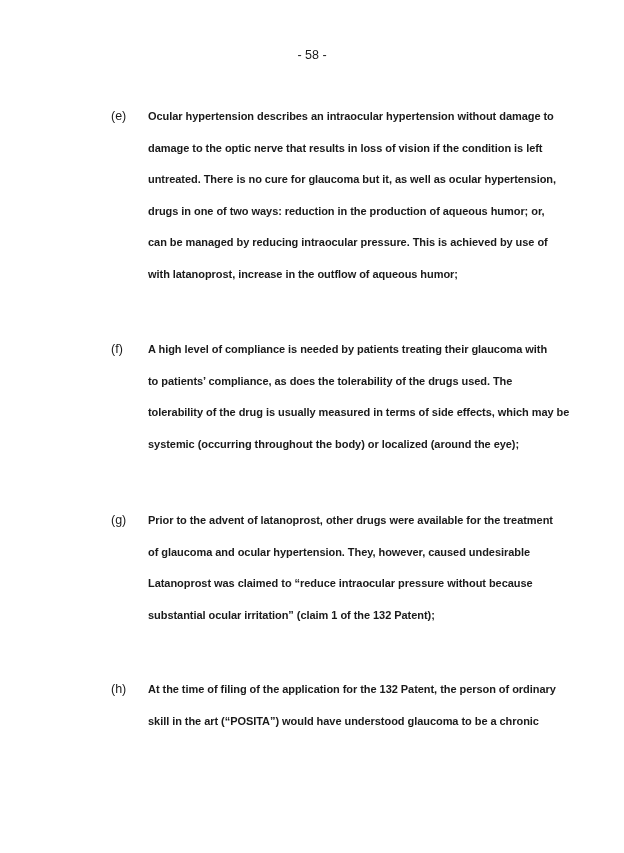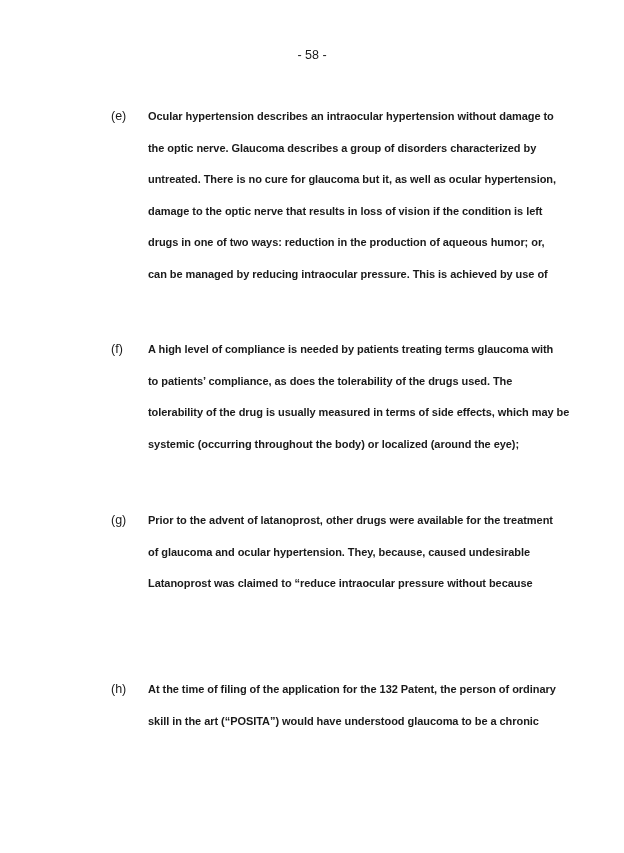--- a/index.html
+++ b/index.html
@@ -14,44 +14,45 @@
 </style>
 </head>
 <body>
 
 <div class="page-num">- 58 -</div>
 
 <div class="para" style="top:101px;">
   <span class="label">(e)</span>
   <div class="lines">
     <span class="line">Ocular hypertension describes an intraocular hypertension without damage to</span>
-    <span class="line">the optic nerve.  Glaucoma describes a group of disorders characterized by</span>
+    <span class="line">damage to the optic nerve that results in loss of vision if the condition is left</span>
     <span class="line">untreated.  There is no cure for glaucoma but it, as well as ocular hypertension,</span>
-    <span class="line">damage to the optic nerve that results in loss of vision if the condition is left</span>
     <span class="line">drugs in one of two ways: reduction in the production of aqueous humor; or,</span>
     <span class="line">can be managed by reducing intraocular pressure.  This is achieved by use of</span>
+    <span class="line">with latanoprost, increase in the outflow of aqueous humor;</span>
   </div>
 </div>
 
 <div class="para" style="top:334px;">
   <span class="label">(f)</span>
   <div class="lines">
-    <span class="line">A high level of compliance is needed by patients treating terms glaucoma with</span>
+    <span class="line">A high level of compliance is needed by patients treating their glaucoma with</span>
     <span class="line">to patients’ compliance, as does the tolerability of the drugs used.  The</span>
     <span class="line">tolerability of the drug is usually measured in terms of side effects, which may be</span>
     <span class="line">systemic (occurring throughout the body) or localized (around the eye);</span>
   </div>
 </div>
 
 <div class="para" style="top:505px;">
   <span class="label">(g)</span>
   <div class="lines">
     <span class="line">Prior to the advent of latanoprost, other drugs were available for the treatment</span>
-    <span class="line">of glaucoma and ocular hypertension.  They, because, caused undesirable</span>
+    <span class="line">of glaucoma and ocular hypertension.  They, however, caused undesirable</span>
     <span class="line">Latanoprost was claimed to “reduce intraocular pressure without because</span>
+    <span class="line">substantial ocular irritation” (claim 1 of the 132 Patent);</span>
   </div>
 </div>
 
 <div class="para" style="top:674px;">
   <span class="label">(h)</span>
   <div class="lines">
     <span class="line">At the time of filing of the application for the 132 Patent, the person of ordinary</span>
     <span class="line">skill in the art (“POSITA”) would have understood glaucoma to be a chronic</span>
   </div>
 </div>

